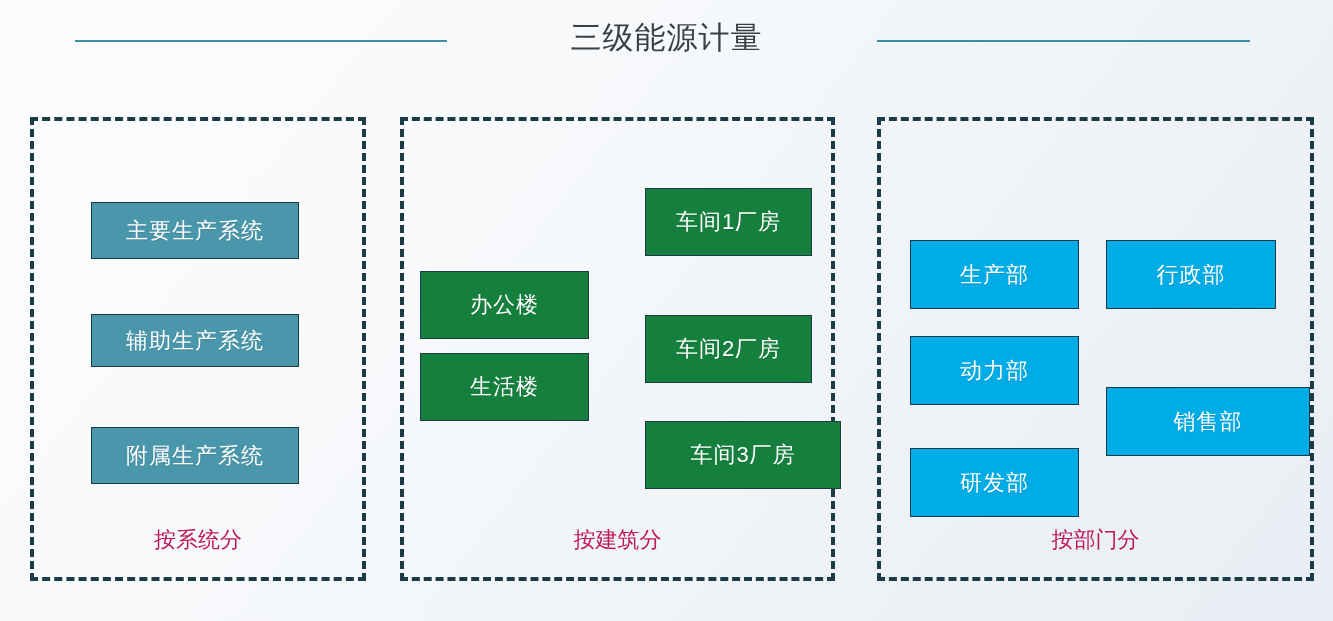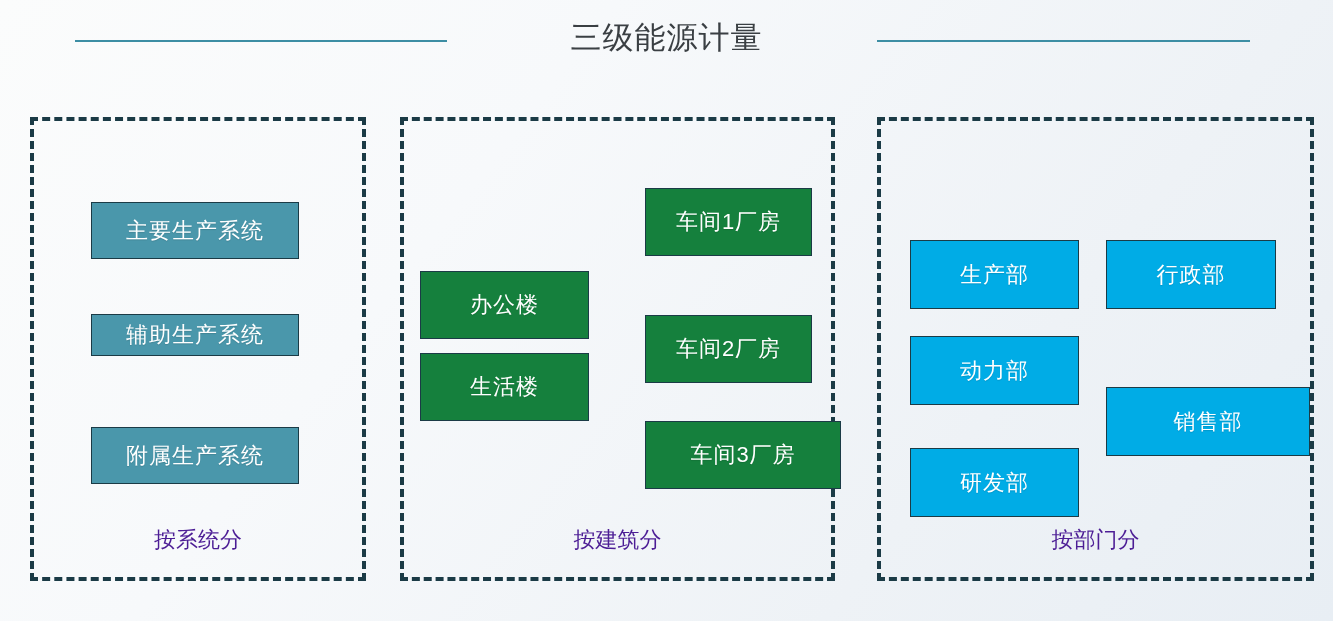--- a/index.html
+++ b/index.html
@@ -56,21 +56,21 @@
   #panel-building { left: 400px; width: 435px; }
   #panel-dept     { left: 877px; width: 437px; }
 
   .panel-caption {
     position: absolute;
     left: 0;
     width: 100%;
     bottom: 22px;
     text-align: center;
     font-size: 22px;
-    color: #4c1d95;
+    color: #be185d;
     line-height: 30px;
     white-space: nowrap;
   }
 
   
   .node {
     position: absolute;
     box-sizing: border-box;
     border: 1.5px solid #1b3b46;
     color: #ffffff;
@@ -81,21 +81,21 @@
     letter-spacing: 1px;
     white-space: nowrap;
     text-shadow: 0 1px 1px rgba(0,0,0,.12);
   }
   .node.teal  { background: #4a97ab; }
   .node.green { background: #15803d; }
   .node.blue  { background: #00ace6; }
 
   
   #node-main-production { left: 91px; top: 202px; width: 208px; height: 57px; }
-  #node-aux-production  { left: 91px; top: 314px; width: 208px; height: 42px; }
+  #node-aux-production  { left: 91px; top: 314px; width: 208px; height: 53px; }
   #node-sub-production  { left: 91px; top: 427px; width: 208px; height: 57px; }
 
   
   #node-office-building { left: 420px; top: 242px; width: 169px; height: 68px; margin-top: 29px; }
   #node-living-building { left: 420px; top: 353px; width: 169px; height: 68px; }
   #node-workshop-1      { left: 645px; top: 188px; width: 167px; height: 68px; }
   #node-workshop-2      { left: 645px; top: 315px; width: 167px; height: 68px; }
   #node-workshop-3      { left: 645px; top: 421px; width: 196px; height: 68px; }
 
   

